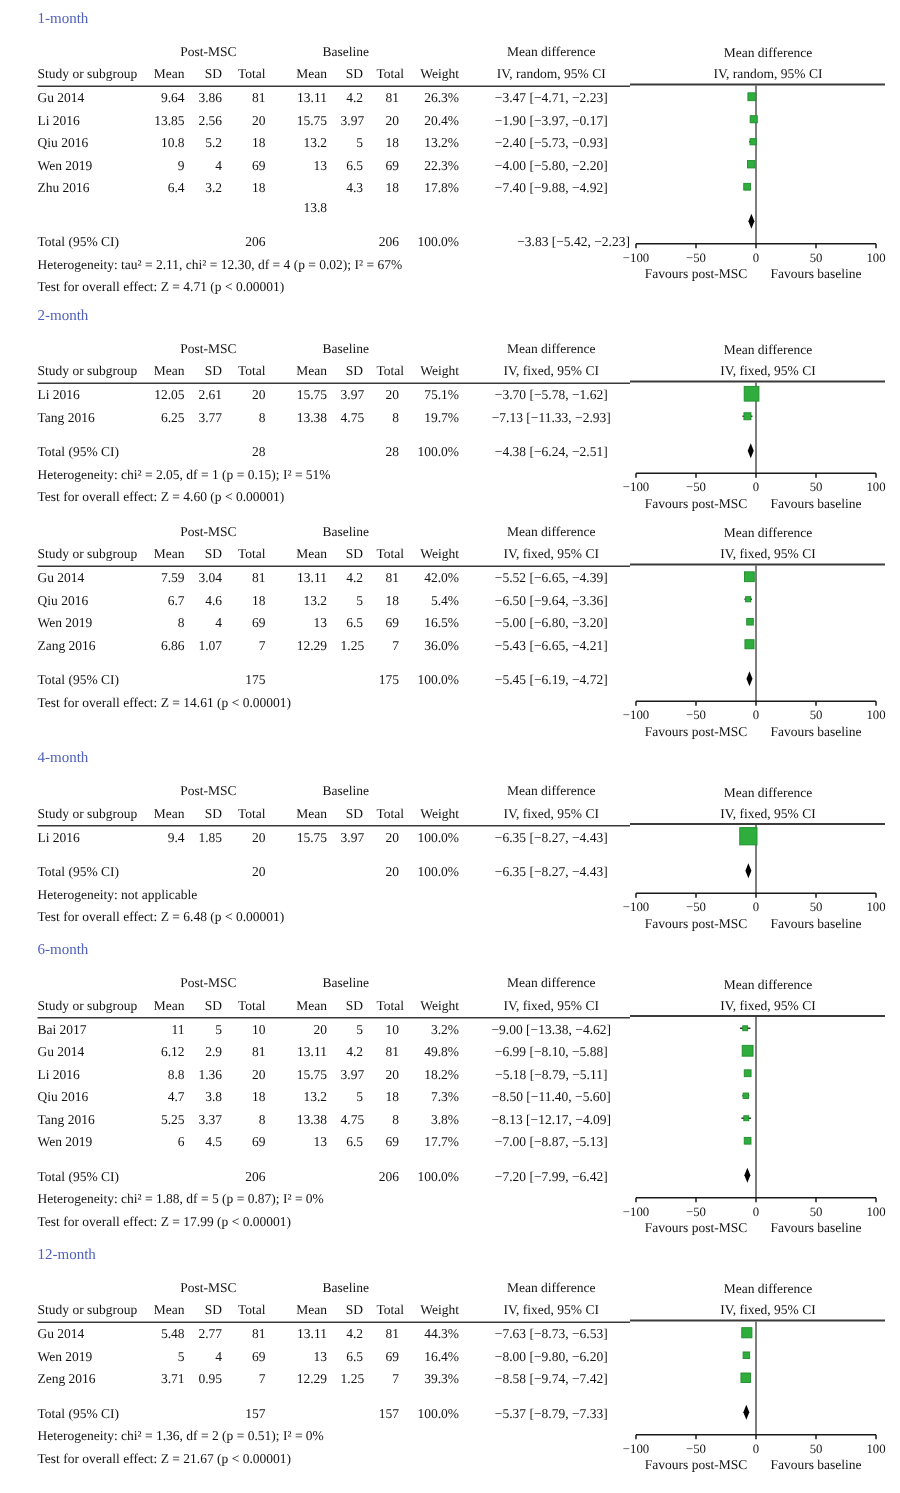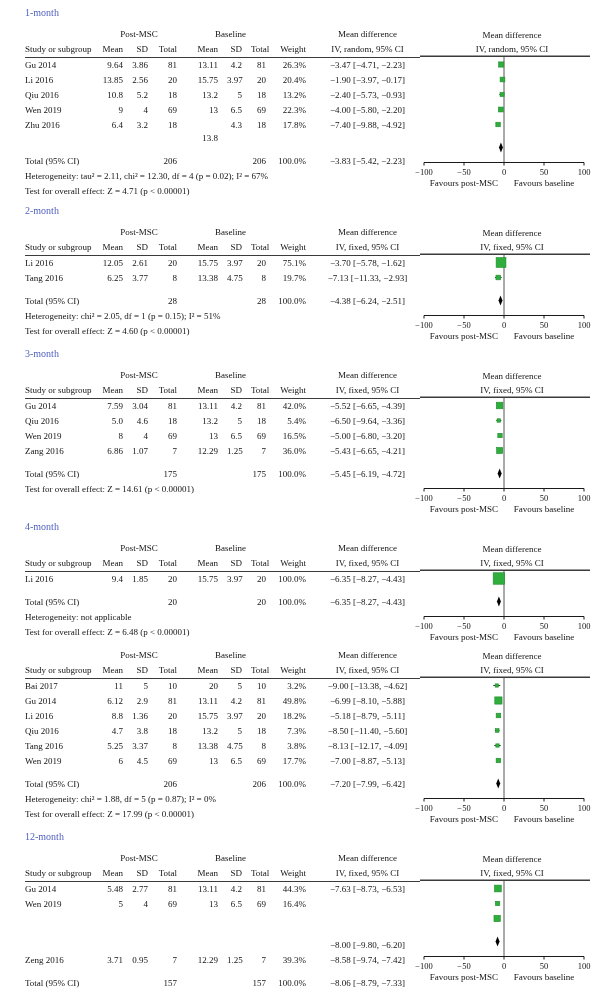--- a/index.html
+++ b/index.html
@@ -103,21 +103,21 @@
             <div class="c num" style="grid-column: 7;">18</div>
             <div class="c num" style="grid-column: 8;">17.8%</div>
             <div class="c ctr" style="grid-column: 9;">−7.40 [−9.88, −4.92]</div>
           </div>
           <div class="gap"></div>
           <div class="grid-row">
             <div class="c left" style="grid-column: 1 / 3;">Total (95% CI)</div>
             <div class="c num" style="grid-column: 4;">206</div>
             <div class="c num" style="grid-column: 7;">206</div>
             <div class="c num" style="grid-column: 8;">100.0%</div>
-            <div class="c ctr" style="grid-column: 9;">−3.83 [−5.42, −2.23]</div>
+            <div class="c ctr" style="grid-column: 9; text-align: right;">−3.83 [−5.42, −2.23]</div>
           </div>
           <div class="note">Heterogeneity: tau² = 2.11, chi² = 12.30, df = 4 (p = 0.02); I² = 67%</div>
           <div class="note">Test for overall effect: Z = 4.71 (p &lt; 0.00001)</div>
         </div>
         <svg width="170" height="162" viewBox="0 0 170 162">
           <text x="92" y="11" text-anchor="middle" font-size="9">Mean difference</text>
           <text x="92" y="25" text-anchor="middle" font-size="9">IV, random, 95% CI</text>
           <line x1="0" y1="29.3" x2="170" y2="29.3" stroke="#3b3b3b" stroke-width="1.4"></line>
           <line x1="84" y1="30" x2="84" y2="135.5" stroke="#555555" stroke-width="1"></line>
           <line x1="80.232" y1="37.5" x2="82.216" y2="37.5" stroke="#333333" stroke-width="1"></line>
@@ -224,21 +224,20 @@
           <line x1="124" y1="90.5" x2="124" y2="93.5" stroke="#1a1a1a" stroke-width="1"></line>
           <text x="124" y="102.5" text-anchor="middle" font-size="8.5">50</text>
           <line x1="164" y1="90.5" x2="164" y2="93.5" stroke="#1a1a1a" stroke-width="1"></line>
           <text x="164" y="102.5" text-anchor="middle" font-size="8.5">100</text>
           <text x="44" y="113.5" text-anchor="middle" font-size="9">Favours post-MSC</text>
           <text x="124" y="113.5" text-anchor="middle" font-size="9">Favours baseline</text>
         </svg>
       </div>
     </section>
     <section class="panel">
-      <div class="panel-title" style="color: rgb(79, 95, 190);">3-month</div>
       <div class="panel-body">
         <div class="tbl">
           <div class="hdr-wrap" style="border-bottom-color: rgb(59, 59, 59);">
             <div class="grid-row">
               <div class="c " style="grid-column: 1;"></div>
               <div class="c ctr" style="grid-column: 2 / 5;">Post-MSC</div>
               <div class="c ctr" style="grid-column: 5 / 8;">Baseline</div>
               <div class="c " style="grid-column: 8;"></div>
               <div class="c ctr" style="grid-column: 9;">Mean difference</div>
             </div>
@@ -260,21 +259,21 @@
             <div class="c num" style="grid-column: 3;">3.04</div>
             <div class="c num" style="grid-column: 4;">81</div>
             <div class="c num" style="grid-column: 5;">13.11</div>
             <div class="c num" style="grid-column: 6;">4.2</div>
             <div class="c num" style="grid-column: 7;">81</div>
             <div class="c num" style="grid-column: 8;">42.0%</div>
             <div class="c ctr" style="grid-column: 9;">−5.52 [−6.65, −4.39]</div>
           </div>
           <div class="grid-row">
             <div class="c left" style="grid-column: 1;">Qiu 2016</div>
-            <div class="c num" style="grid-column: 2;">5.0</div>
+            <div class="c num" style="grid-column: 2;">6.7</div>
             <div class="c num" style="grid-column: 3;">4.6</div>
             <div class="c num" style="grid-column: 4;">18</div>
             <div class="c num" style="grid-column: 5;">13.2</div>
             <div class="c num" style="grid-column: 6;">5</div>
             <div class="c num" style="grid-column: 7;">18</div>
             <div class="c num" style="grid-column: 8;">5.4%</div>
             <div class="c ctr" style="grid-column: 9;">−6.50 [−9.64, −3.36]</div>
           </div>
           <div class="grid-row">
             <div class="c left" style="grid-column: 1;">Wen 2019</div>
@@ -402,20 +401,21 @@
           <line x1="124" y1="75.5" x2="124" y2="78.5" stroke="#1a1a1a" stroke-width="1"></line>
           <text x="124" y="87.5" text-anchor="middle" font-size="8.5">50</text>
           <line x1="164" y1="75.5" x2="164" y2="78.5" stroke="#1a1a1a" stroke-width="1"></line>
           <text x="164" y="87.5" text-anchor="middle" font-size="8.5">100</text>
           <text x="44" y="98.5" text-anchor="middle" font-size="9">Favours post-MSC</text>
           <text x="124" y="98.5" text-anchor="middle" font-size="9">Favours baseline</text>
         </svg>
       </div>
     </section>
     <section class="panel">
+      <div class="panel-title" style="color: rgb(79, 95, 190);">6-month</div>
       <div class="panel-body">
         <div class="tbl">
           <div class="hdr-wrap" style="border-bottom-color: rgb(59, 59, 59);">
             <div class="grid-row">
               <div class="c " style="grid-column: 1;"></div>
               <div class="c ctr" style="grid-column: 2 / 5;">Post-MSC</div>
               <div class="c ctr" style="grid-column: 5 / 8;">Baseline</div>
               <div class="c " style="grid-column: 8;"></div>
               <div class="c ctr" style="grid-column: 9;">Mean difference</div>
             </div>
@@ -579,40 +579,40 @@
           </div>
           <div class="grid-row">
             <div class="c left" style="grid-column: 1;">Wen 2019</div>
             <div class="c num" style="grid-column: 2;">5</div>
             <div class="c num" style="grid-column: 3;">4</div>
             <div class="c num" style="grid-column: 4;">69</div>
             <div class="c num" style="grid-column: 5;">13</div>
             <div class="c num" style="grid-column: 6;">6.5</div>
             <div class="c num" style="grid-column: 7;">69</div>
             <div class="c num" style="grid-column: 8;">16.4%</div>
-            <div class="c ctr" style="grid-column: 9; margin-top: 41px;">−8.00 [−9.80, −6.20]</div>
+            <div class="c ctr" style="grid-column: 9;">−8.00 [−9.80, −6.20]</div>
           </div>
           <div class="grid-row">
             <div class="c left" style="grid-column: 1;">Zeng 2016</div>
             <div class="c num" style="grid-column: 2;">3.71</div>
             <div class="c num" style="grid-column: 3;">0.95</div>
             <div class="c num" style="grid-column: 4;">7</div>
             <div class="c num" style="grid-column: 5;">12.29</div>
             <div class="c num" style="grid-column: 6;">1.25</div>
             <div class="c num" style="grid-column: 7;">7</div>
             <div class="c num" style="grid-column: 8;">39.3%</div>
             <div class="c ctr" style="grid-column: 9;">−8.58 [−9.74, −7.42]</div>
           </div>
           <div class="gap"></div>
           <div class="grid-row">
             <div class="c left" style="grid-column: 1 / 3;">Total (95% CI)</div>
             <div class="c num" style="grid-column: 4;">157</div>
             <div class="c num" style="grid-column: 7;">157</div>
             <div class="c num" style="grid-column: 8;">100.0%</div>
-            <div class="c ctr" style="grid-column: 9;">−8.06 [−8.79, −7.33]</div>
+            <div class="c ctr" style="grid-column: 9;">−5.37 [−8.79, −7.33]</div>
           </div>
           <div class="note">Heterogeneity: chi² = 1.36, df = 2 (p = 0.51); I² = 0%</div>
           <div class="note">Test for overall effect: Z = 21.67 (p &lt; 0.00001)</div>
         </div>
         <svg width="170" height="132" viewBox="0 0 170 132">
           <text x="92" y="11" text-anchor="middle" font-size="9">Mean difference</text>
           <text x="92" y="25" text-anchor="middle" font-size="9">IV, fixed, 95% CI</text>
           <line x1="0" y1="29.3" x2="170" y2="29.3" stroke="#3b3b3b" stroke-width="1.4"></line>
           <line x1="84" y1="30" x2="84" y2="105.5" stroke="#555555" stroke-width="1"></line>
           <line x1="77.016" y1="37.5" x2="78.776" y2="37.5" stroke="#333333" stroke-width="1"></line>

